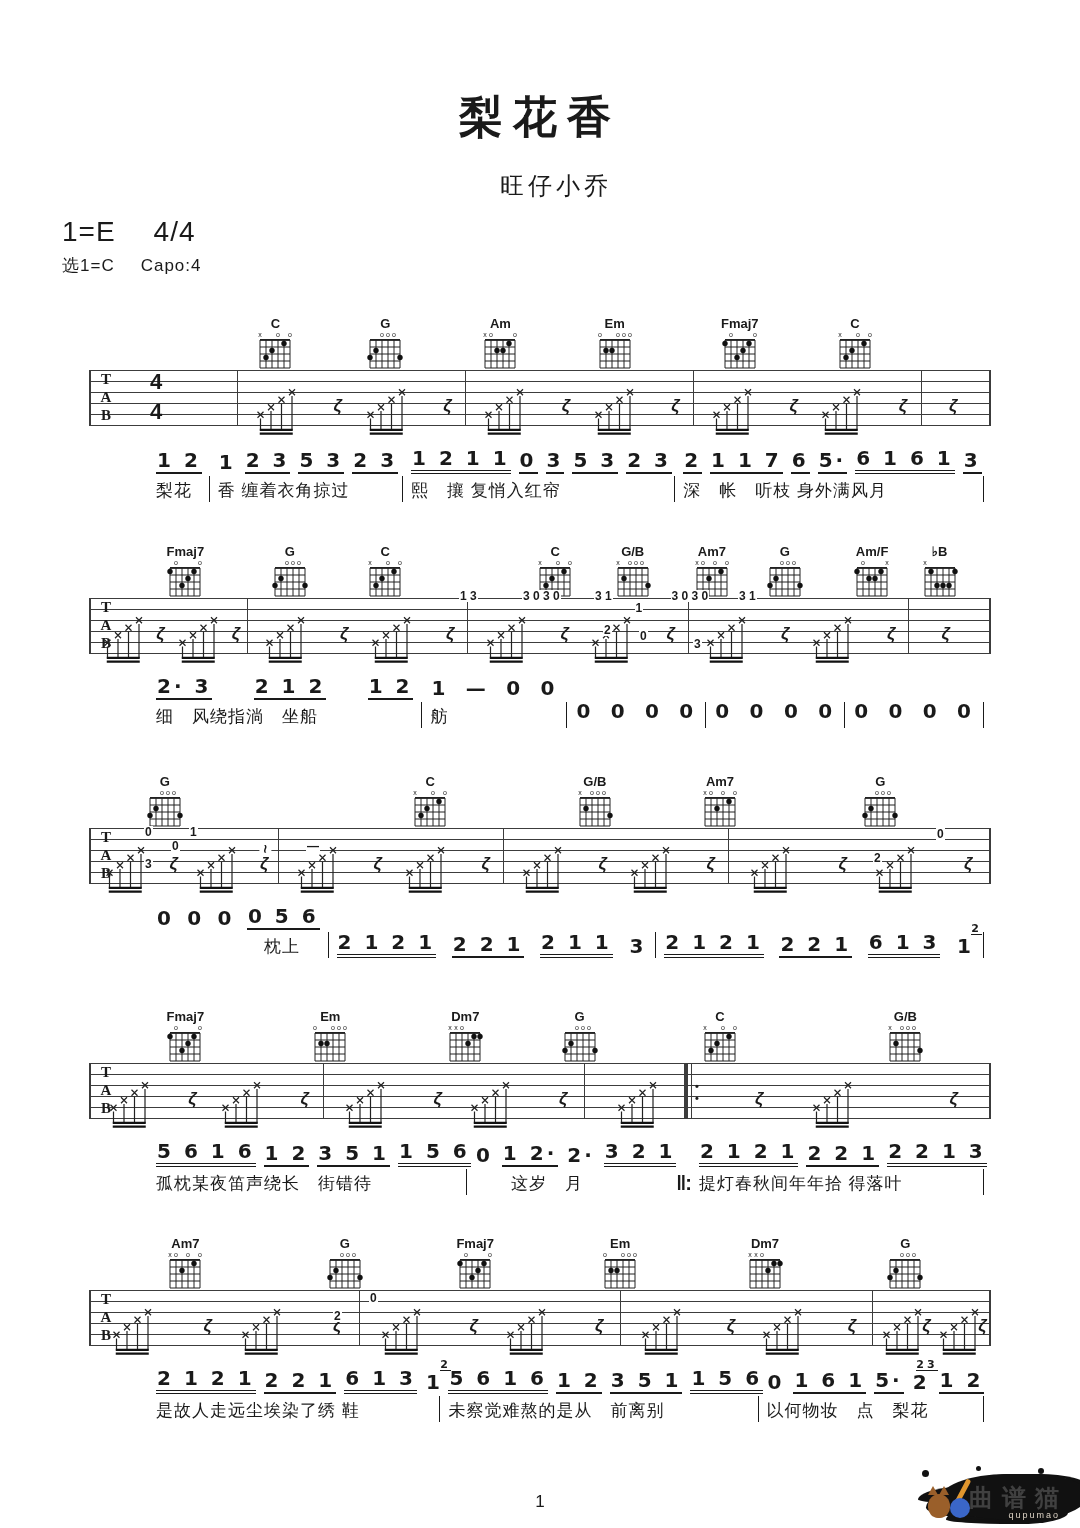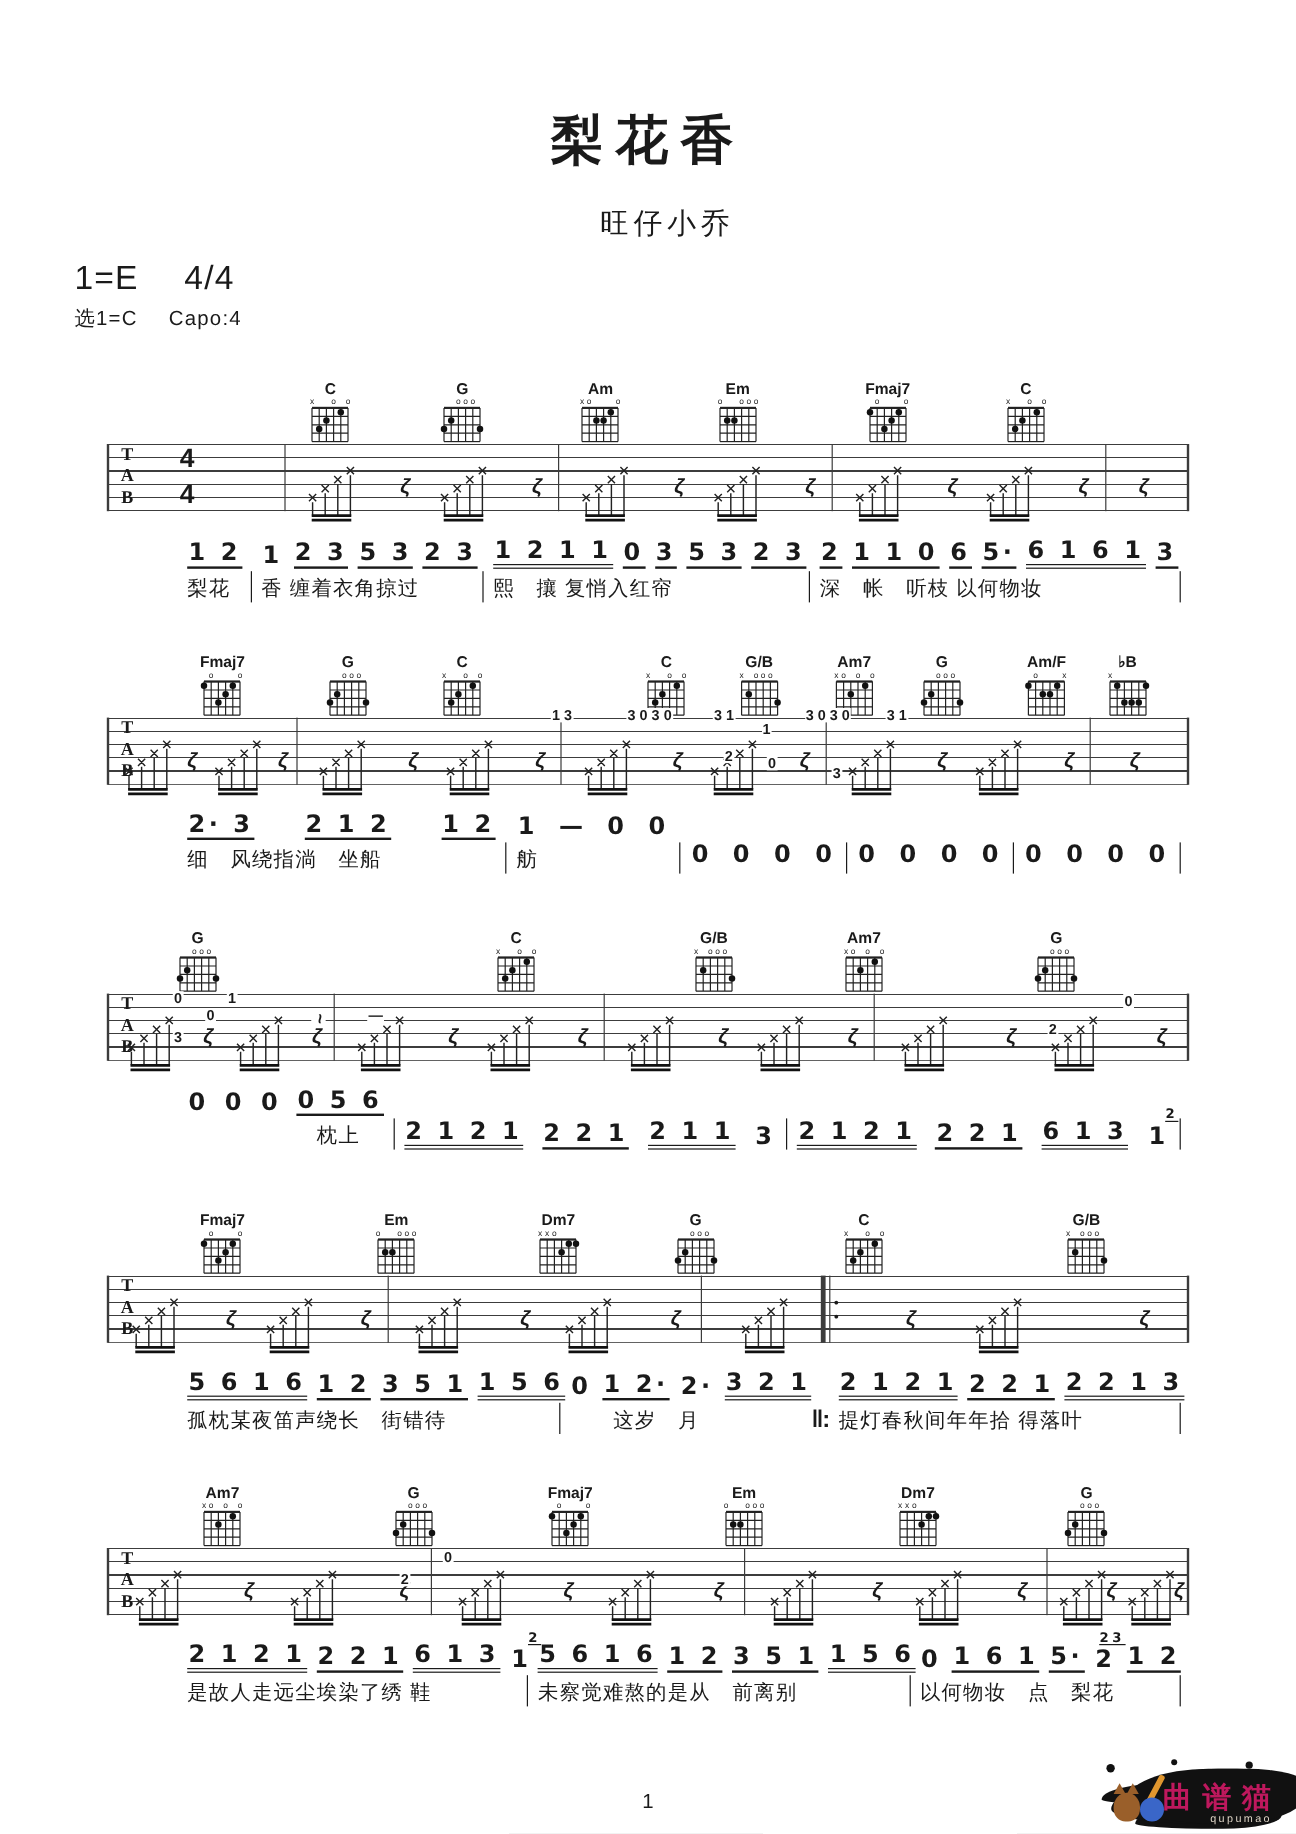--- a/index.html
+++ b/index.html
@@ -48,21 +48,21 @@
   .jrepeat{font-size:20px;font-weight:bold;flex:none;margin:0 2px;letter-spacing:-1px;}
   .jlyr{margin-top:5px;font-size:17px;letter-spacing:1px;white-space:nowrap;overflow:visible;}
 
   .pageno{position:absolute;bottom:16px;left:0;width:100%;text-align:center;font-size:17px;}
 
   .watermark{position:absolute;right:0;bottom:0;width:160px;height:62px;}
   .wm-blob{position:absolute;right:-8px;top:8px;width:150px;height:46px;background:#111;
            border-radius:46% 38% 42% 55%/60% 45% 55% 40%;
            box-shadow:-18px 6px 0 -6px #111,8px -8px 0 -8px #111,-34px -2px 0 -14px #111,-6px 18px 0 -14px #111;}
   .wm-dot{position:absolute;background:#111;border-radius:50%;}
-  .wm-brand{position:absolute;right:12px;top:16px;color:#be185d;font-size:24px;font-weight:bold;letter-spacing:9px;z-index:3;}
+  .wm-brand{position:absolute;right:12px;top:16px;color:#404040;font-size:24px;font-weight:bold;letter-spacing:9px;z-index:3;}
   .wm-sub{position:absolute;right:20px;top:44px;color:#ded4c6;font-size:9px;letter-spacing:2px;z-index:3;}
   .wm-cat{position:absolute;left:6px;top:18px;width:26px;height:34px;z-index:2;}
   .wm-cat .body{position:absolute;left:2px;top:10px;width:22px;height:24px;background:#9a5f2a;border-radius:50% 50% 45% 45%;}
   .wm-cat .ear1,.wm-cat .ear2{position:absolute;top:2px;width:0;height:0;border-left:5px solid transparent;border-right:5px solid transparent;border-bottom:9px solid #9a5f2a;}
   .wm-cat .ear1{left:2px;} .wm-cat .ear2{left:13px;}
   .wm-guitar{position:absolute;left:28px;top:14px;width:30px;height:40px;z-index:2;}
   .wm-guitar .gbody{position:absolute;left:2px;bottom:2px;width:20px;height:20px;background:#3a66c8;border-radius:50%;}
   .wm-guitar .gneck{position:absolute;left:12px;bottom:14px;width:5px;height:28px;background:#e0962e;transform:rotate(28deg);border-radius:2px;}
 </style>
 </head>
@@ -233,27 +233,27 @@
               <span class="tok u1">3</span>
               <span class="tok u1">5 3</span>
               <span class="tok u1">2 3</span>
             </div>
             <div class="jlyr">熙　攘 复悄入红帘</div>
           </div>
           <span class="jsep"></span>
           <div class="jbar" style="flex-grow: 37.7778;">
             <div class="jnotes">
               <span class="tok u1">2</span>
-              <span class="tok u1">1 1 0</span>
+              <span class="tok u1">1 1 7</span>
               <span class="tok u1">6</span>
               <span class="tok u1">5·</span>
               <span class="tok u2">6 1 6 1</span>
               <span class="tok u1">3</span>
             </div>
-            <div class="jlyr">深　帐　听枝 以何物妆</div>
+            <div class="jlyr">深　帐　听枝 身外满风月</div>
           </div>
           <span class="jsep"></span>
         </div>
       </div>
       <div class="system" style="top: 546px;">
         <div class="chordrow">
           <div class="chord" style="left: 10.6%;">
             <div class="cname">Fmaj7</div>
             <svg width="44" height="40" viewBox="0 0 44 40">
               <path d="M7 11V39M13 11V39M19 11V39M25 11V39M31 11V39M37 11V39M7 11H37M7 18H37M7 25H37M7 32H37M7 39H37" stroke="#222" fill="none" stroke-width="1"></path>

